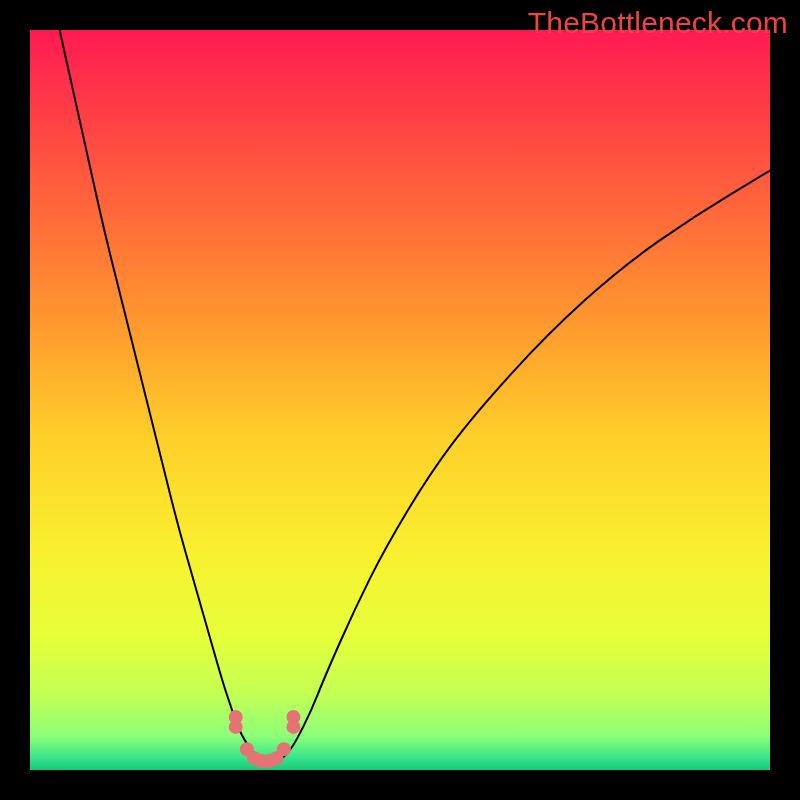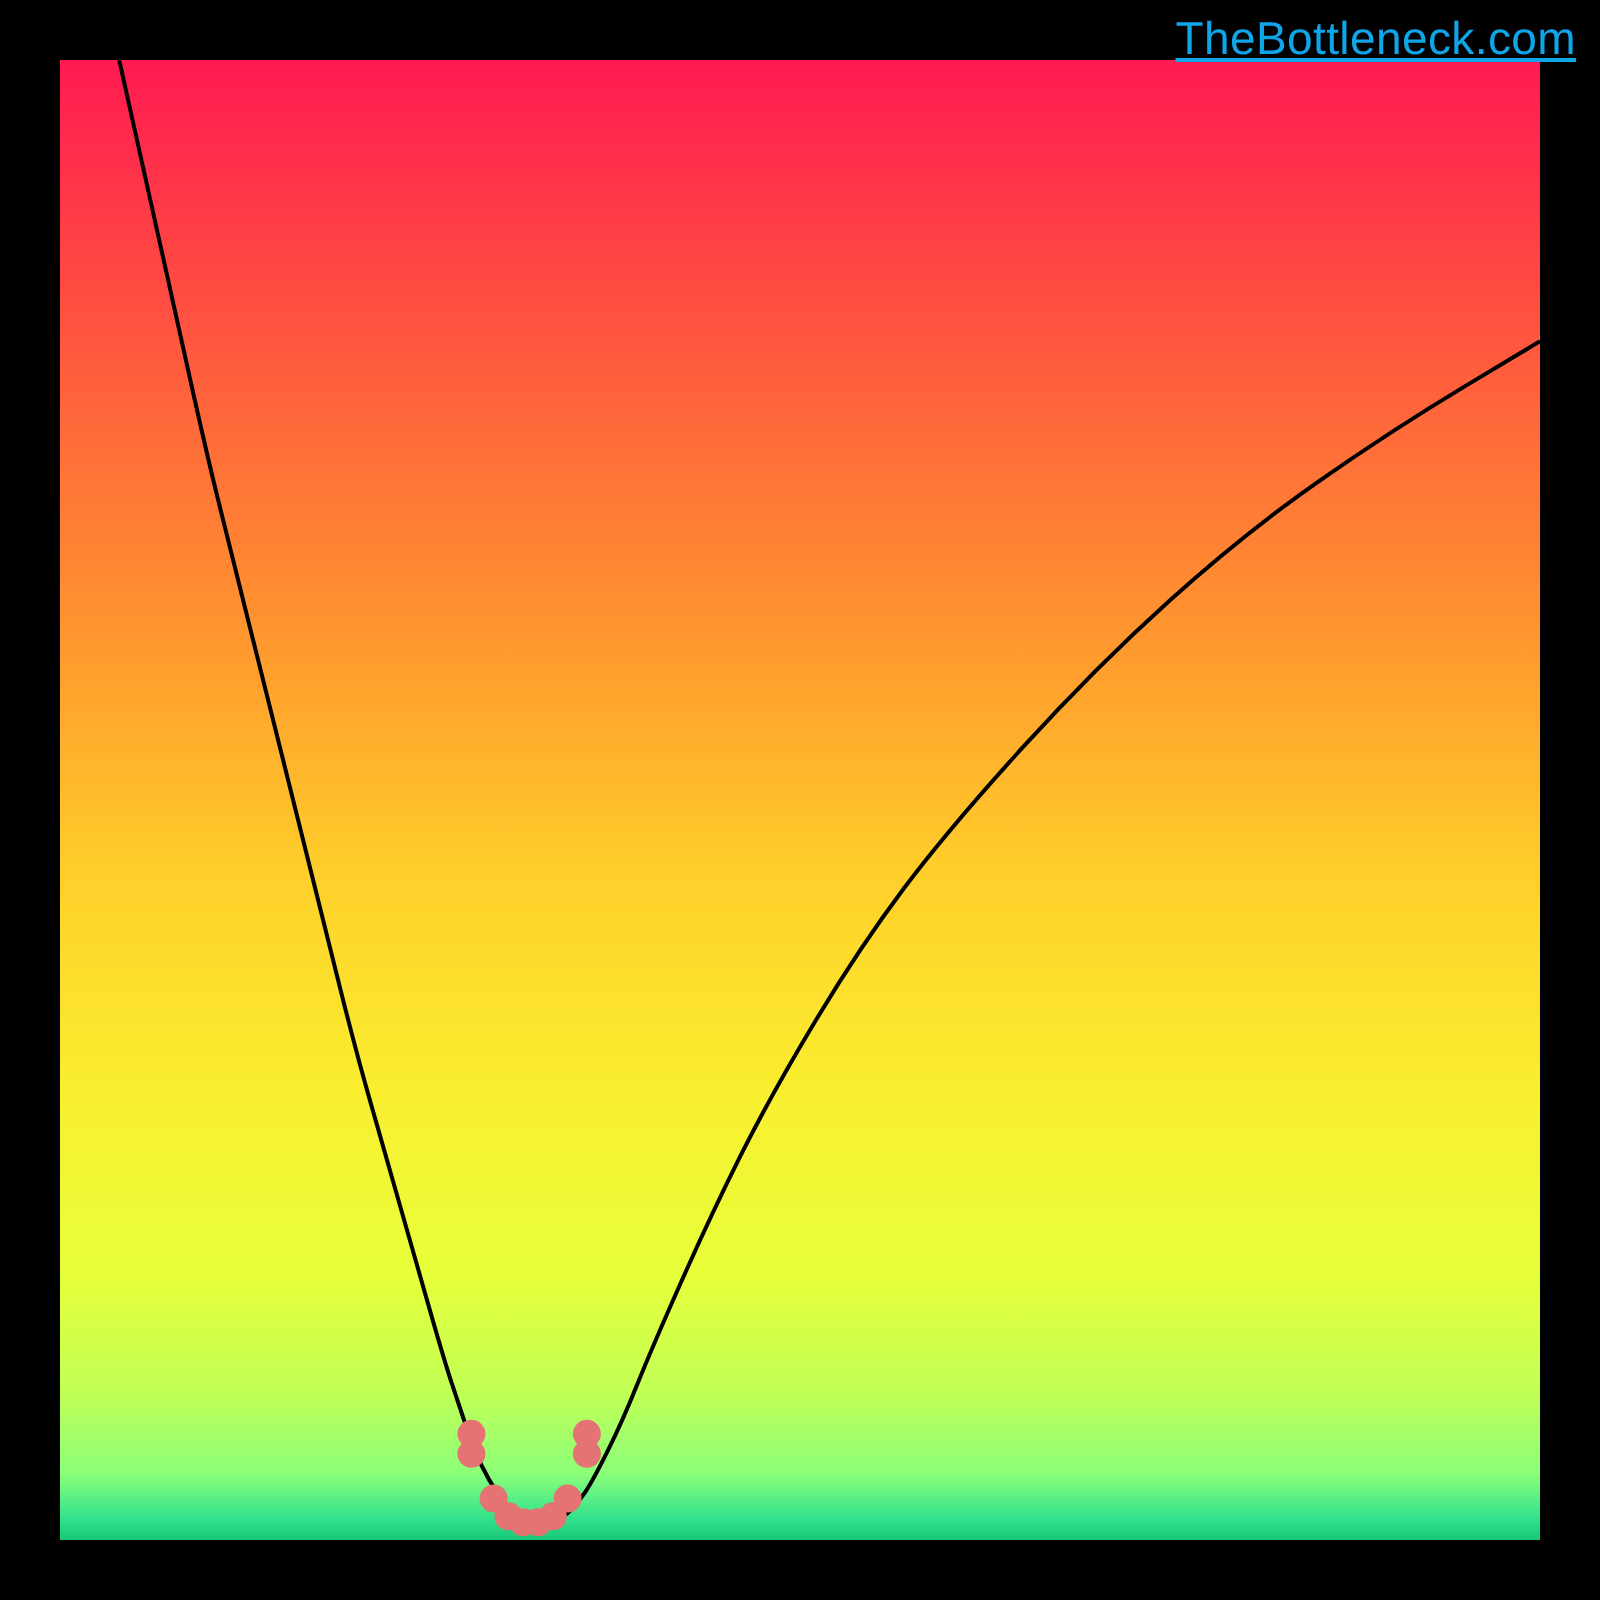--- a/index.html
+++ b/index.html
@@ -23,25 +23,24 @@
     position: absolute;
     left: 0;
     top: 0;
     width: 740px;
     height: 740px;
   }
   .watermark {
     position: absolute;
     top: 6px;
     right: 12px;
-    color: #0ea5e9;
-    font-size: 23px;
+    color: #ef4444;
+    font-size: 30px;
     font-weight: 500;
     letter-spacing: 0.2px;
-    text-decoration: underline;
   }
   svg { display: block; }
 </style>
 </head>
 <body>
 
 <div class="frame">
   <svg class="plot-area" viewBox="0 0 740 740" preserveAspectRatio="none">
     <defs>
       <linearGradient id="bg-grad" x1="0" y1="0" x2="0" y2="1">

